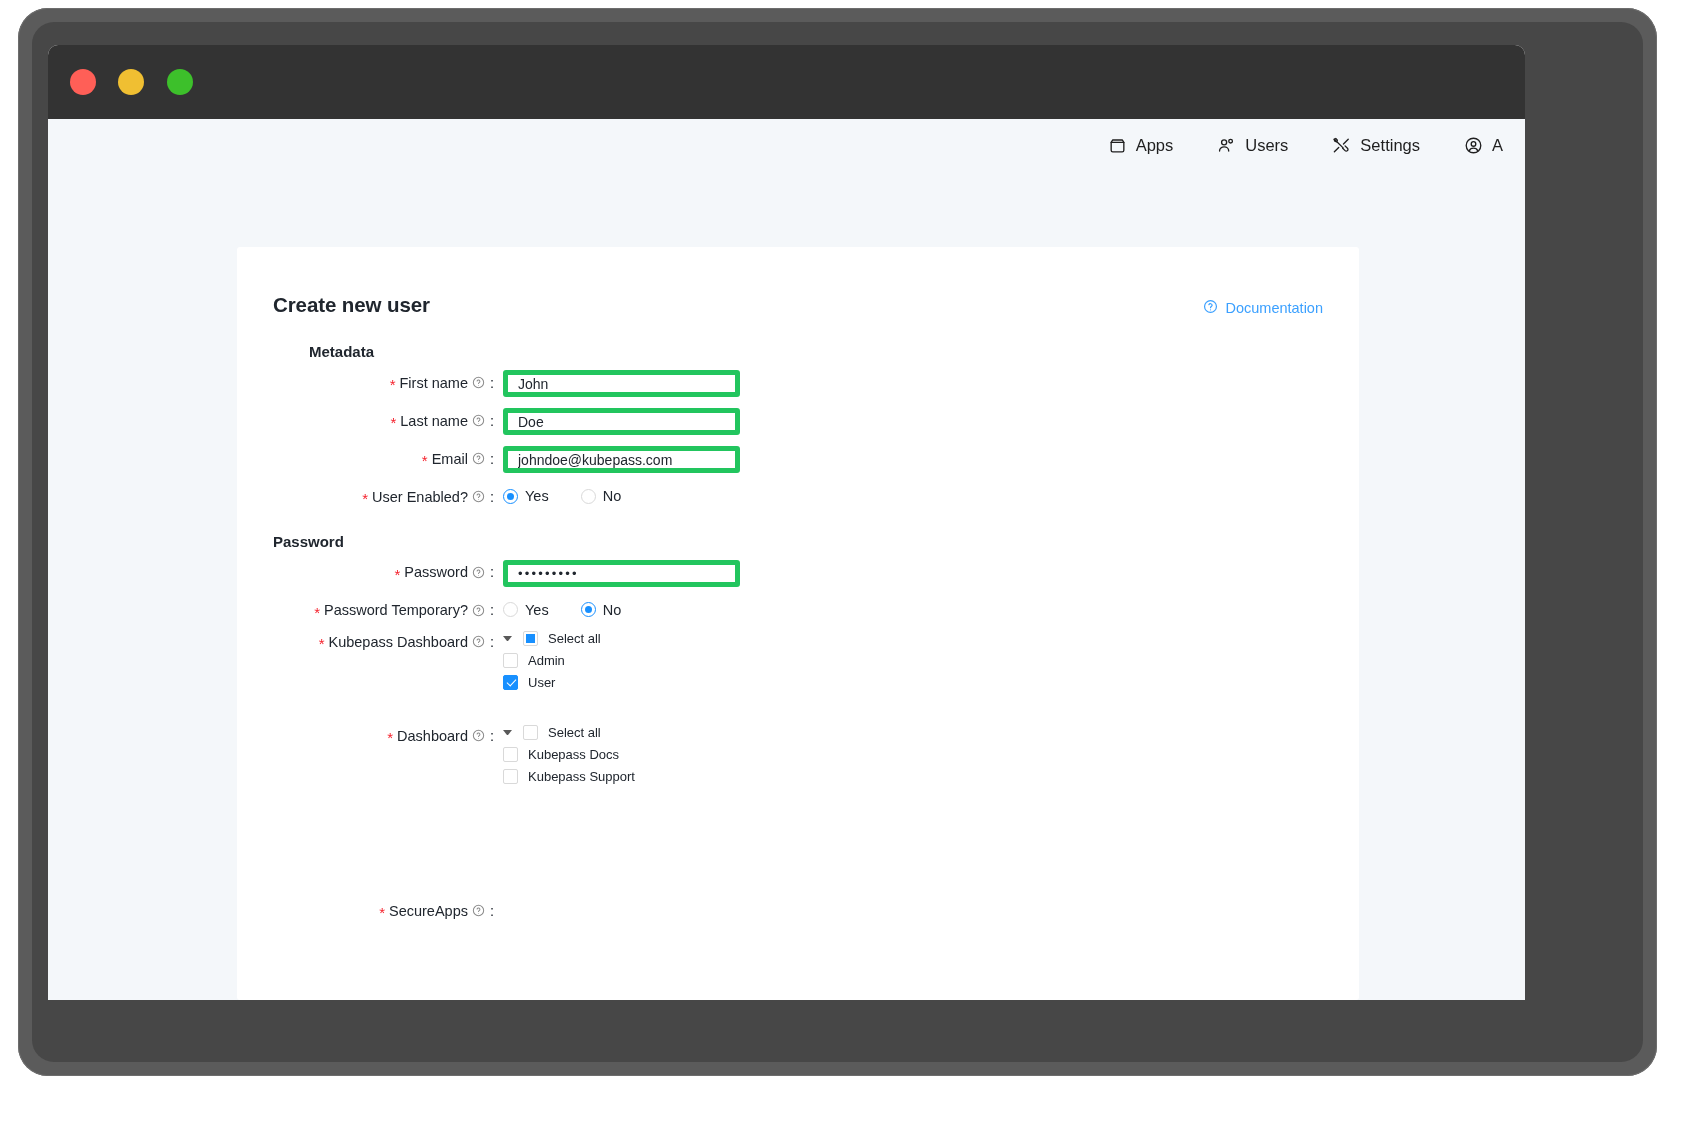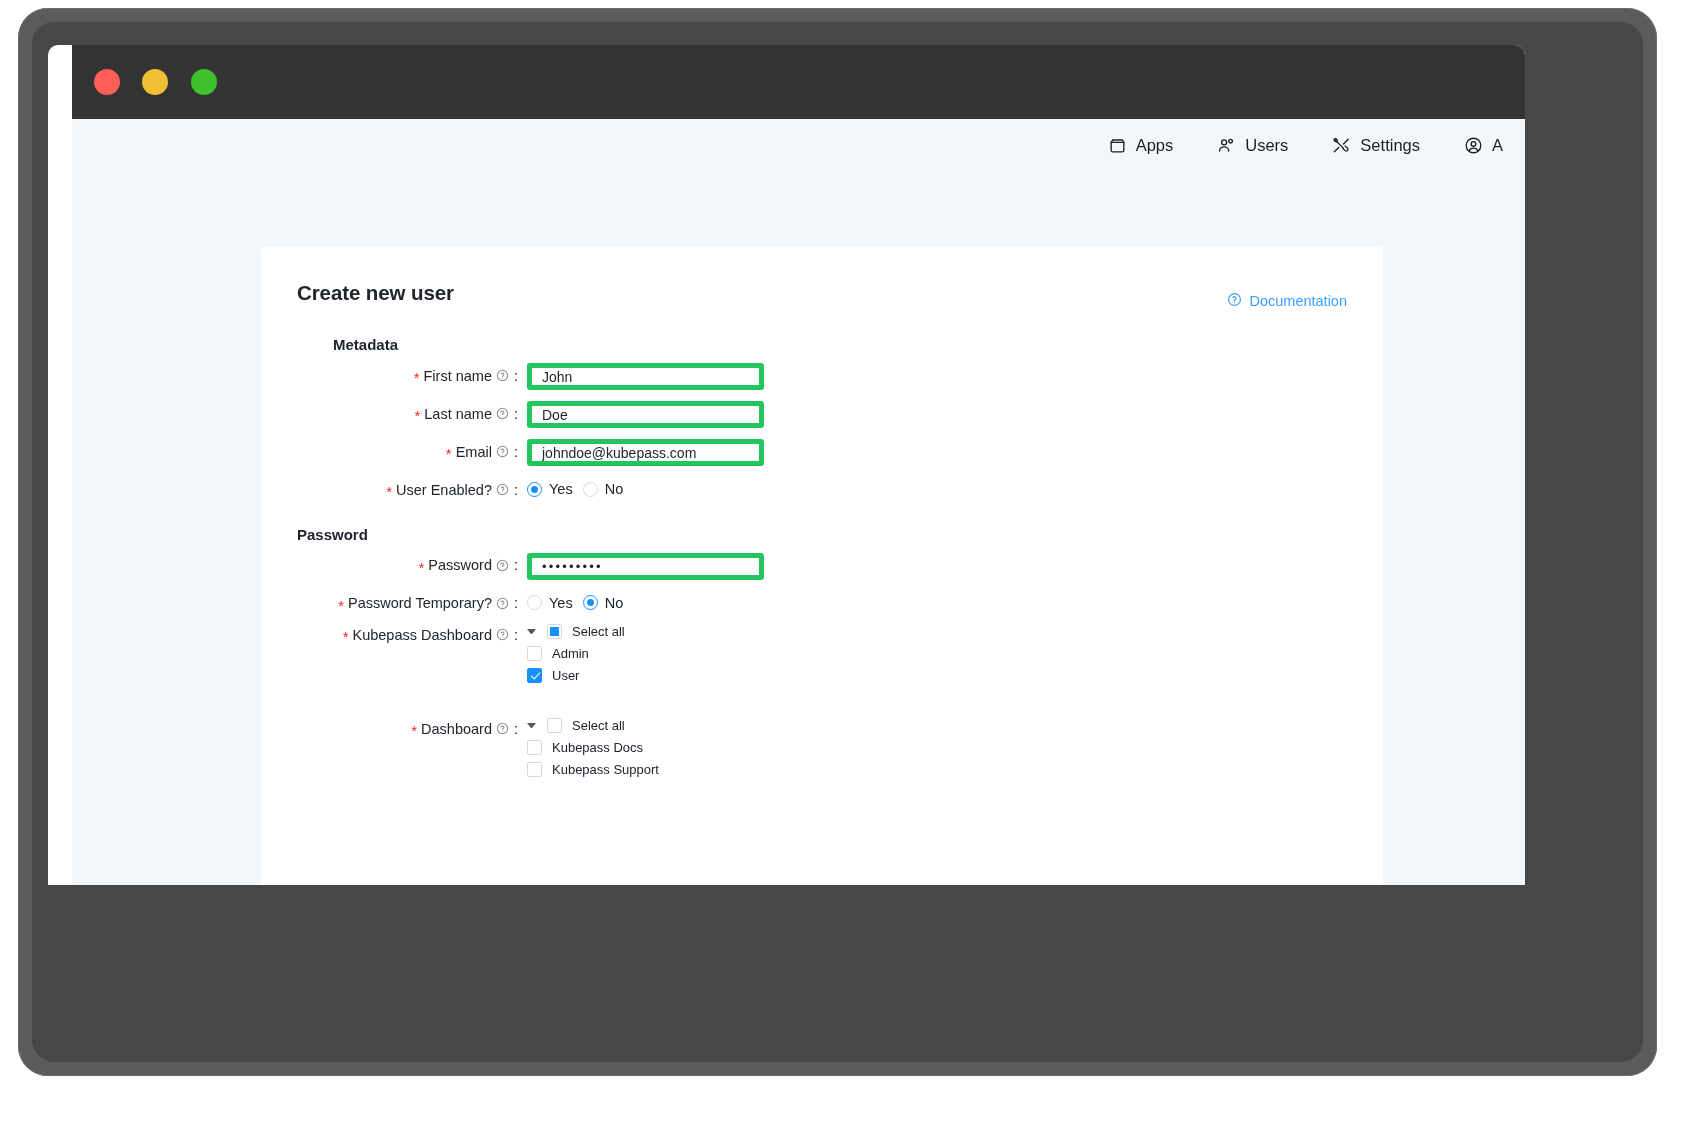--- a/index.html
+++ b/index.html
@@ -39,25 +39,24 @@
     background: #474747;
     border-radius: 22px;
   }
 
   
   #window {
     position: absolute;
     left: 48px;
     top: 45px;
     width: 1477px;
-    height: 840px;
+    height: 955px;
     background: #ffffff;
     border-radius: 10px 10px 0 0;
     overflow: hidden;
-    padding-left: 24px;
   }
 
   #titlebar {
     height: 74px;
     background: #333333;
     position: relative;
   }
   .traffic {
     position: absolute;
     top: 50%;
@@ -106,37 +105,37 @@
     top: 128px;
     width: 1122px;
     height: 753px;
     background: #ffffff;
     border-radius: 3px;
     padding: 34px 36px 0 36px;
   }
 
   #card-head {
     display: flex;
-    align-items: flex-start;
+    align-items: flex-end;
     justify-content: space-between;
   }
   #page-title {
     font-size: 20.5px;
     font-weight: bold;
     color: #20262e;
     letter-spacing: -0.1px;
   }
   #doc-link {
     display: flex;
     align-items: center;
     gap: 7px;
     color: #3ba0ff;
     font-size: 14.5px;
     cursor: pointer;
-    margin-top: 11px;
+    margin-top: 18px;
   }
 
   
   .section-title {
     font-size: 15px;
     font-weight: bold;
     color: #20262e;
     margin-top: 28px;
     margin-bottom: 10px;
   }
@@ -187,21 +186,21 @@
     font-family: "Liberation Sans", sans-serif;
     outline: none;
   }
   .ftext::placeholder { color: #bfbfbf; }
   .ftext.pw { letter-spacing: 2.2px; font-size: 13px; }
 
   
   .radio-group {
     display: flex;
     align-items: flex-start;
-    gap: 0;
+    gap: 22px;
     padding-top: 4px;
   }
   .radio-opt {
     display: flex;
     align-items: center;
     gap: 7px;
     cursor: pointer;
     margin-right: 10px;
     font-size: 14.5px;
     color: #20262e;

